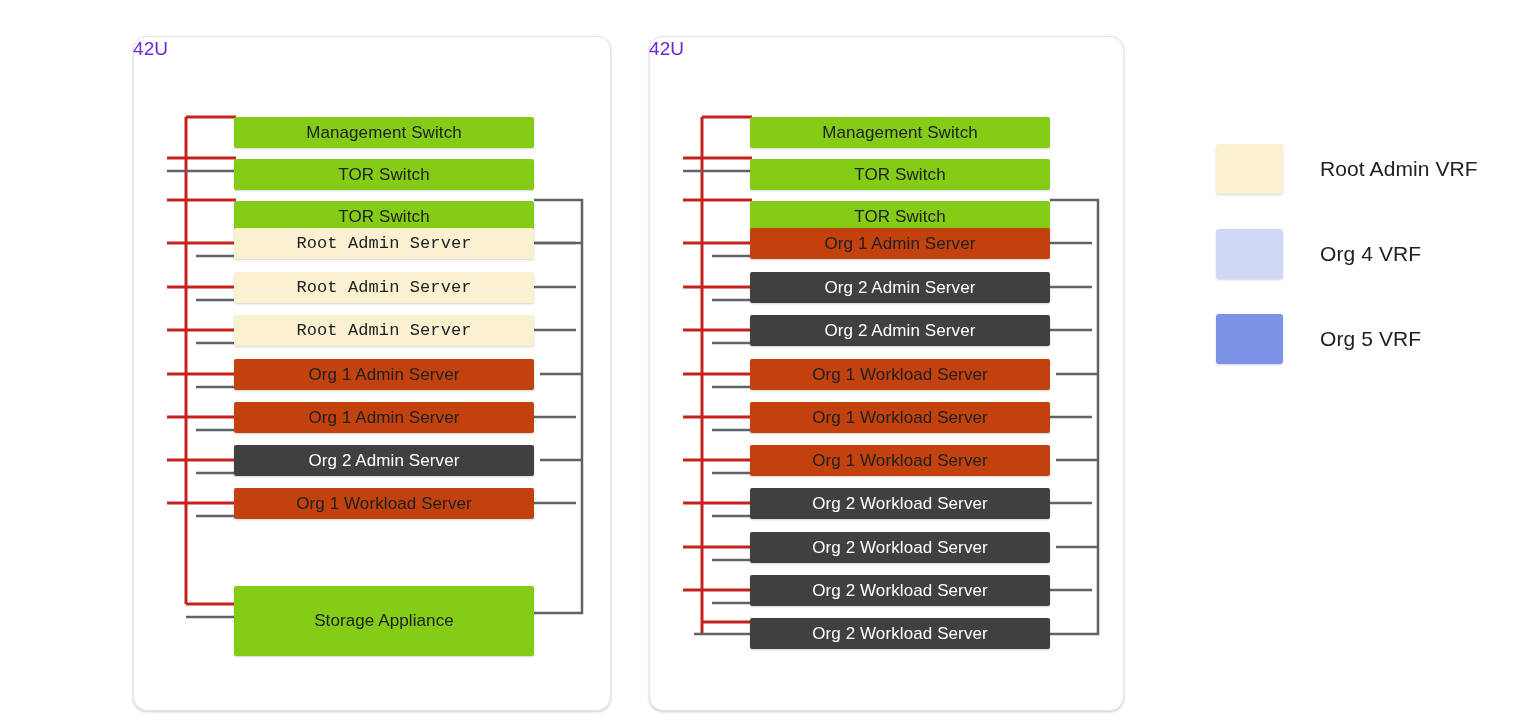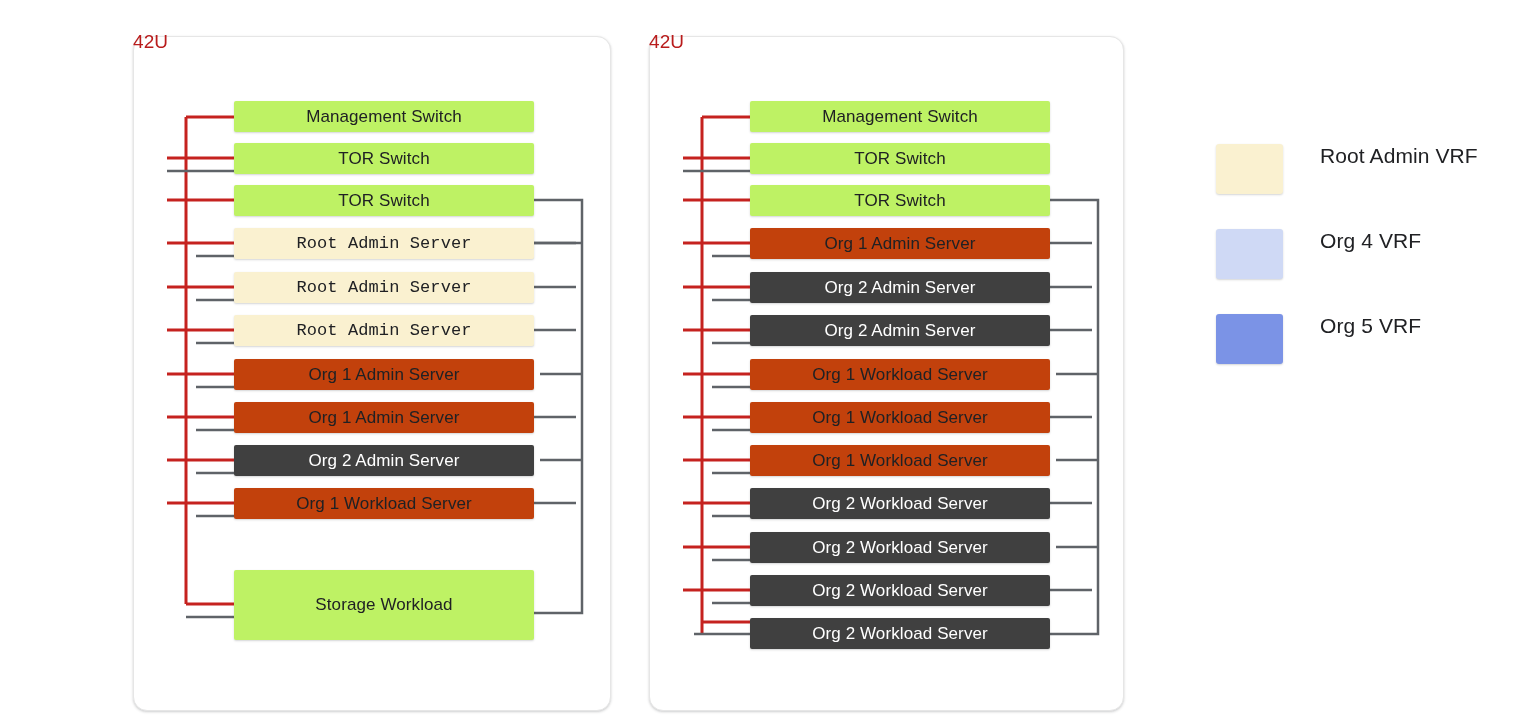--- a/index.html
+++ b/index.html
@@ -29,24 +29,24 @@
     border: 1px solid #e6e6e6;
     border-radius: 14px;
     box-shadow: 0 1px 3px rgba(60,64,67,0.16), 0 1px 2px rgba(60,64,67,0.10);
     box-sizing: border-box;
   }
   #rack-1 { left: 133px; top: 36px; width: 478px; height: 675px; }
   #rack-2 { left: 649px; top: 36px; width: 475px; height: 675px; }
 
   .rack-capacity {
     position: absolute;
-    top: 31px;
+    top: 38px;
     right: 27px;
     font-size: 19px;
-    color: #b91c1c;
+    color: #6d28d9;
     letter-spacing: 0.1px;
     white-space: nowrap;
   }
 
   
   .wiring {
     position: absolute;
     left: 0;
     top: 0;
     width: 1528px;
@@ -63,35 +63,35 @@
     display: flex;
     align-items: center;
     justify-content: center;
     font-size: 17px;
     letter-spacing: 0.1px;
     box-shadow: 0 1px 2px rgba(60,64,67,0.22);
     white-space: nowrap;
   }
   .unit.tall { height: 70px; }
 
-  .unit.kind-switch  { background: #bef264; color: #202124; }
+  .unit.kind-switch  { background: #84cc16; color: #202124; margin-top: 16px; }
   .unit.kind-root    { background: #faf1d0; color: #202124; font-family: Liberation Mono, monospace; }
   .unit.kind-org1    { background: #c2410c; color: #202124; }
   .unit.kind-org2    { background: #404040; color: #ffffff; }
 
   
   #legend {
     position: absolute;
     left: 1216px;
     top: 144px;
     width: 300px;
   }
   .legend-row {
     display: flex;
-    align-items: flex-start;
+    align-items: center;
     height: 50px;
     margin-bottom: 35px;
   }
   .legend-swatch {
     width: 67px;
     height: 50px;
     border-radius: 3px;
     flex: 0 0 auto;
     box-shadow: 0 1px 2px rgba(60,64,67,0.22);
   }
@@ -231,21 +231,21 @@
   <div class="unit kind-org1" style="left:234px; top:402px; width:300px;">
     <span>Org 1 Admin Server</span>
   </div>
   <div class="unit kind-org2" style="left:234px; top:445px; width:300px;">
     <span>Org 2 Admin Server</span>
   </div>
   <div class="unit kind-org1" style="left:234px; top:488px; width:300px;">
     <span>Org 1 Workload Server</span>
   </div>
   <div class="unit kind-switch tall" style="left:234px; top:570px; width:300px;">
-    <span>Storage Workload</span>
+    <span>Storage Appliance</span>
   </div>
 
   <div class="unit kind-switch" style="left:750px; top:101px; width:300px;">
     <span>Management Switch</span>
   </div>
   <div class="unit kind-switch" style="left:750px; top:143px; width:300px;">
     <span>TOR Switch</span>
   </div>
   <div class="unit kind-switch" style="left:750px; top:185px; width:300px;">
     <span>TOR Switch</span>

